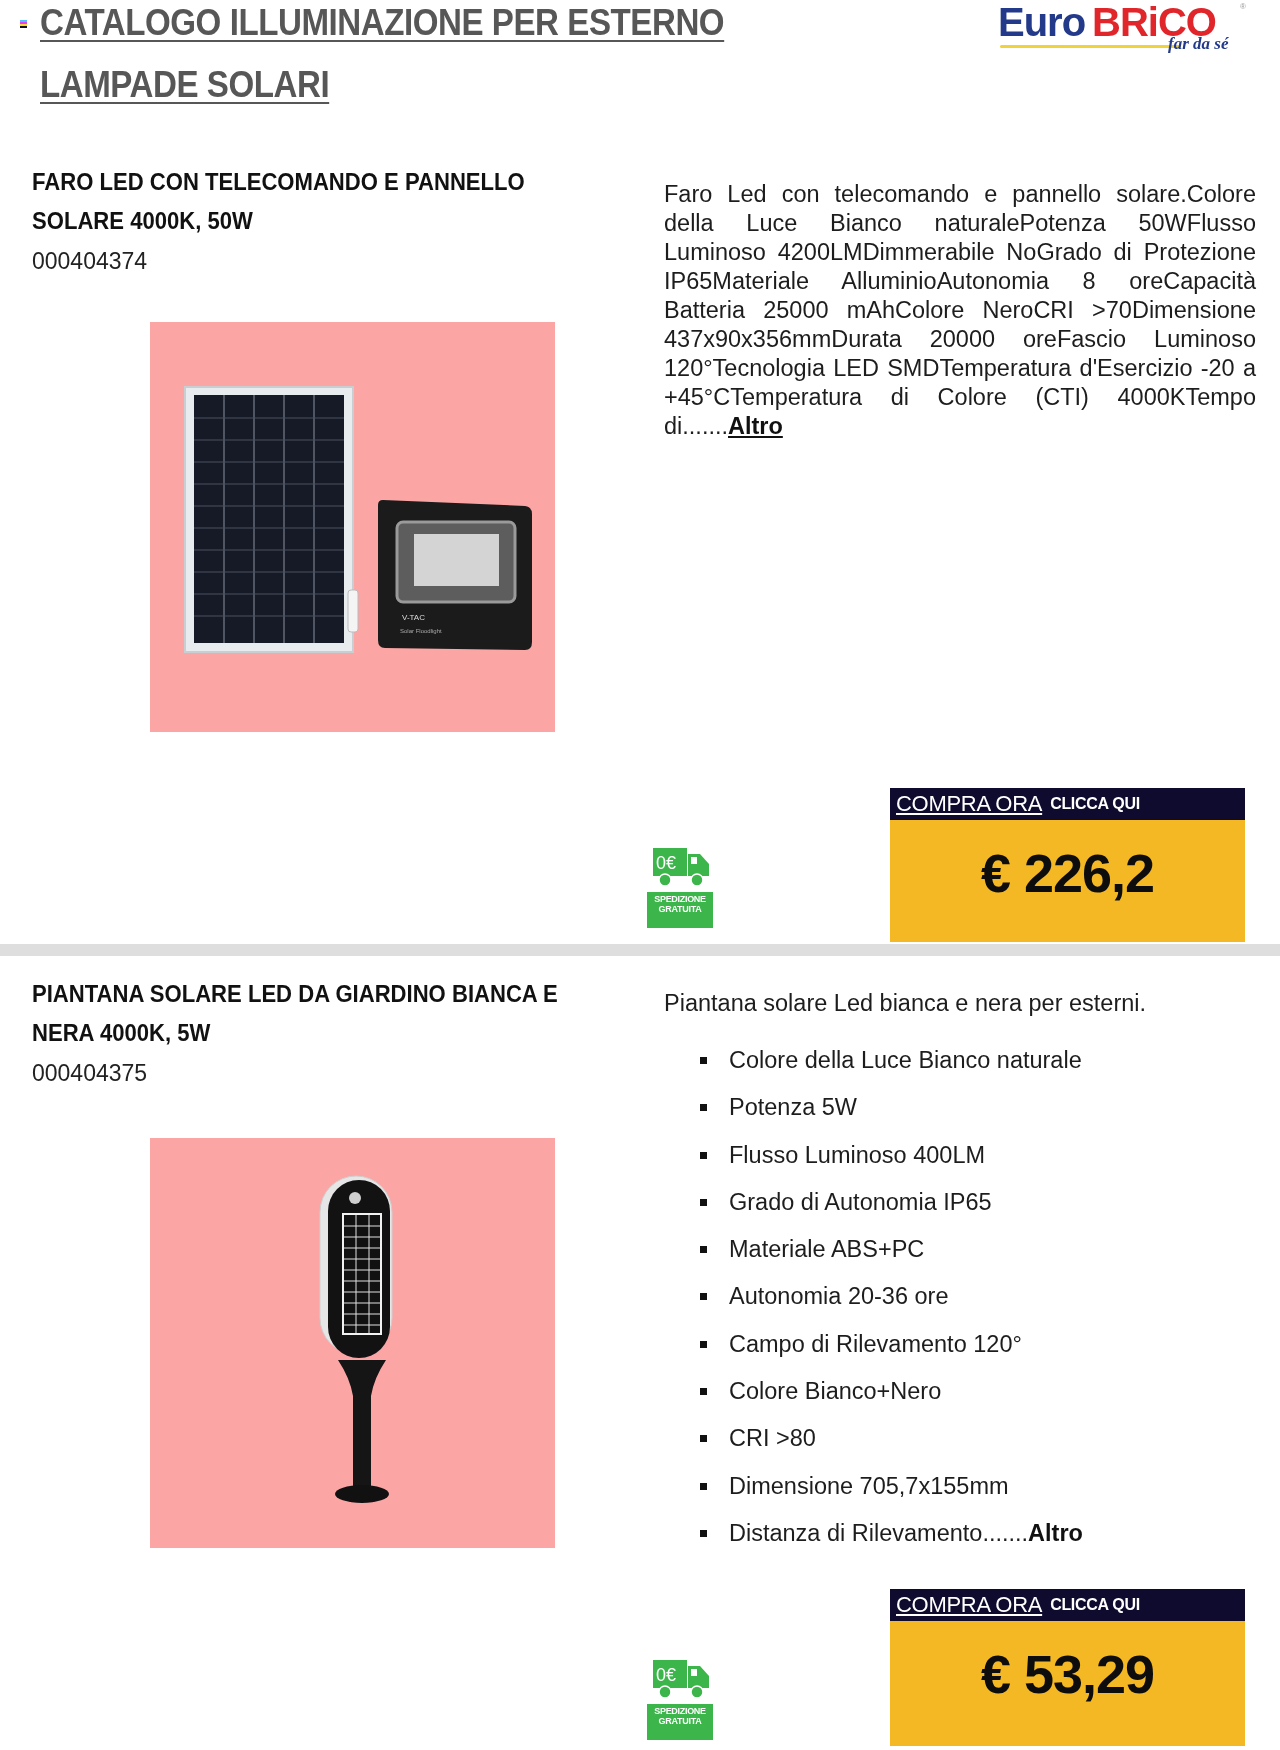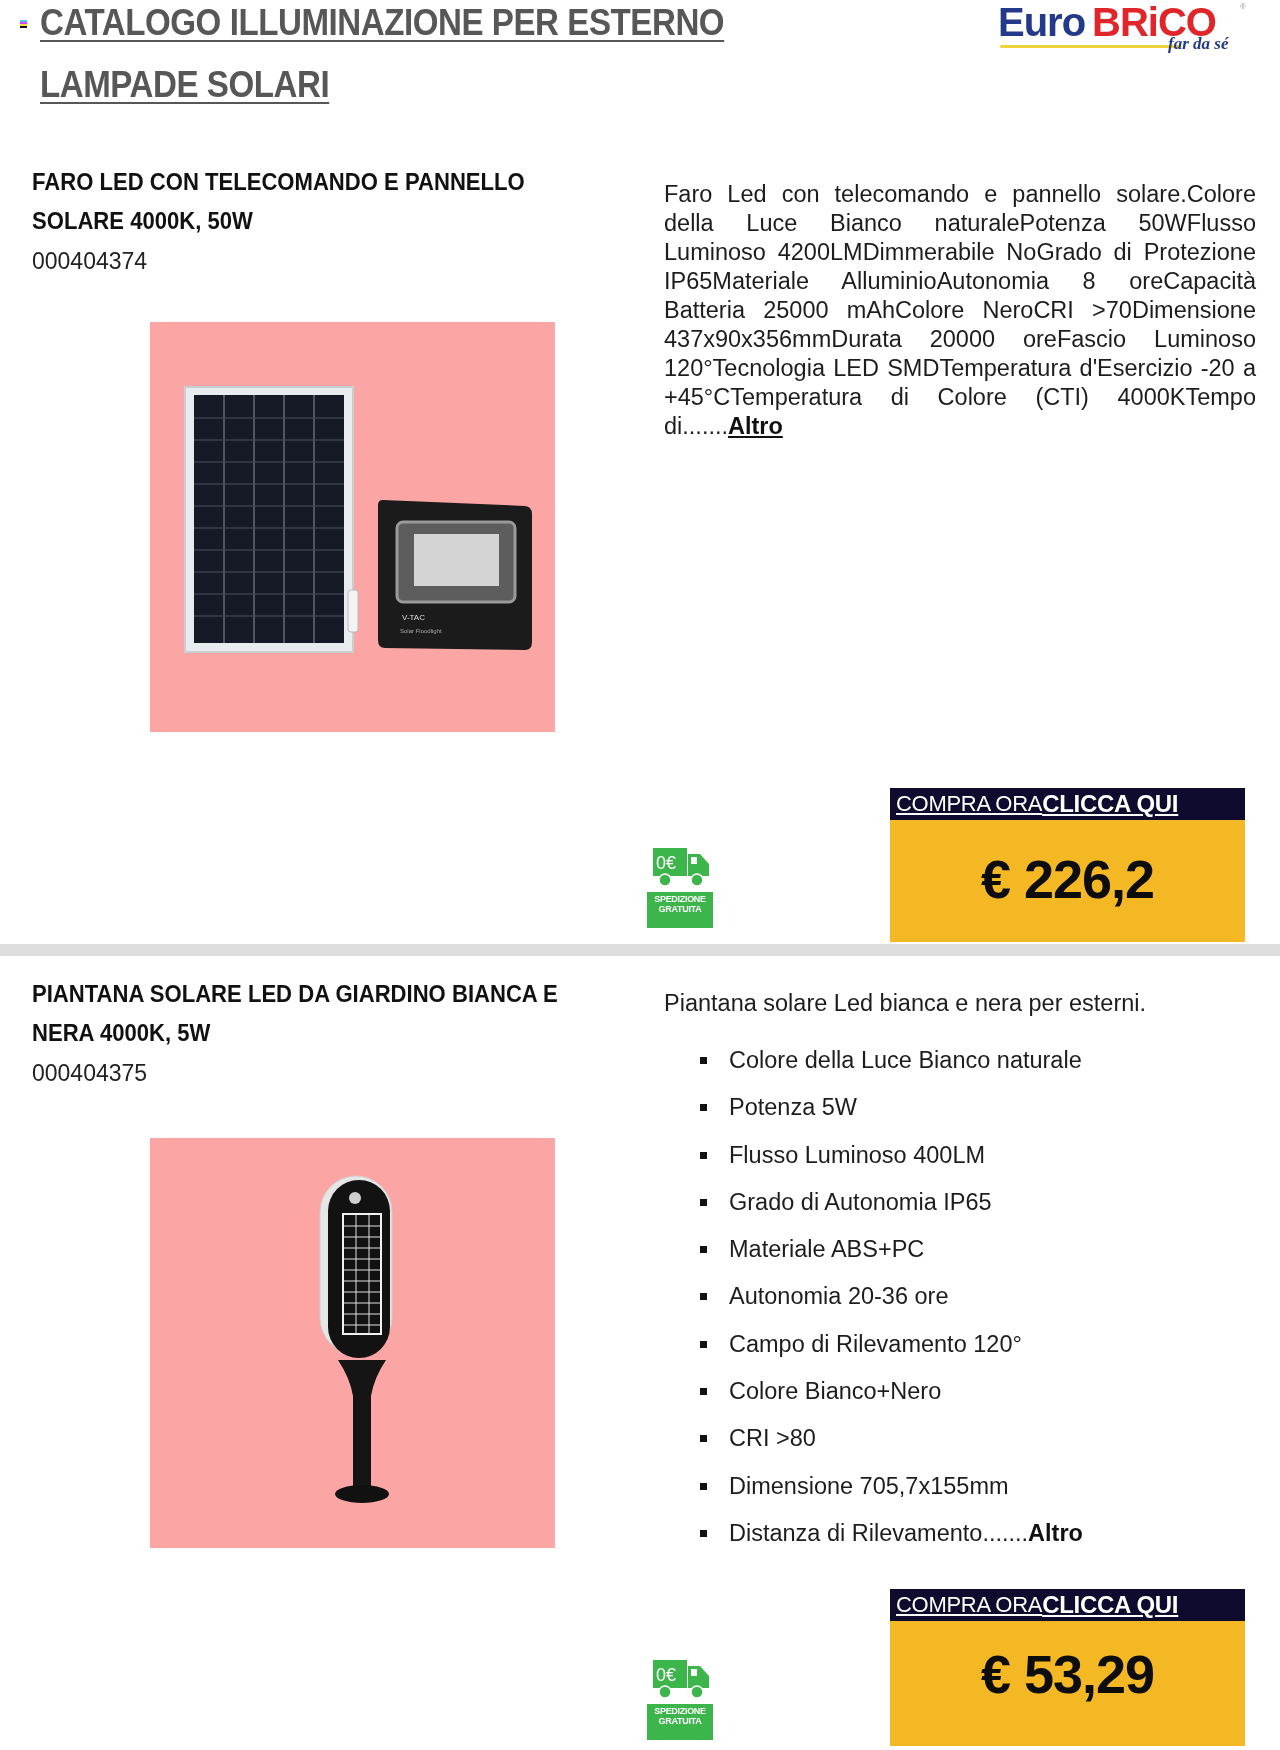--- a/index.html
+++ b/index.html
@@ -48,21 +48,21 @@
   .ship-label {
     position: absolute; left: 0; top: 44px; width: 66px; height: 36px; background: #3cb64a; color: #fff;
     font-family: "Liberation Sans Narrow", "Liberation Sans", sans-serif; font-weight: bold;
     font-size: 9px; line-height: 10px; text-align: center; padding-top: 2px; letter-spacing: -0.3px;
   }
 
   
   .buy-box { position: absolute; left: 890px; width: 355px; }
   .buy-head { height: 32px; background: #0e0b2e; padding-left: 6px; display: flex; align-items: center; }
   .buy-head .compra { color: #ffffff; font-size: 22px; text-decoration: underline; font-family: "Liberation Sans Narrow", "Liberation Sans", sans-serif; letter-spacing: -0.3px; }
-  .buy-head .clicca { color: #ffffff; font-size: 24px; font-weight: bold; text-decoration: underline; font-family: "Liberation Sans Narrow", "Liberation Sans", sans-serif; letter-spacing: -0.3px; }
+  .buy-head .clicca { color: #ffffff; font-size: 16px; font-weight: bold; margin-left: 8px; font-family: "Liberation Sans Narrow", "Liberation Sans", sans-serif; letter-spacing: -0.3px; }
   .buy-price-area { background: #f4b824; text-align: center; }
   .buy-price { display: inline-block; font-weight: bold; font-size: 54px; color: #0d0d0d; letter-spacing: -1px; font-family: "Liberation Sans Narrow", "Liberation Sans", sans-serif; }
 
   .divider { position: absolute; left: 0; top: 944px; width: 1280px; height: 12px; background: #dedede; }
 </style>
 </head>
 <body>
 
 <div class="page-marker">
   <i style="background:#4fc3f7"></i>
@@ -133,21 +133,21 @@
       <div>SPEDIZIONE</div>
       <div>GRATUITA</div>
     </div>
   </div>
 
   <div class="buy-box" style="top:788px;">
     <div class="buy-head">
       <a class="compra">COMPRA ORA</a>
       <a class="clicca">CLICCA QUI</a>
     </div>
-    <div class="buy-price-area" style="height:122px; padding-top:28px;">
+    <div class="buy-price-area" style="height:122px; padding-top:22px;">
       <span class="buy-price">€ 226,2</span>
     </div>
   </div>
 </section>
 
 <div class="divider"></div>
 
 <section>
   <div class="prod-title" style="top:975px;">PIANTANA SOLARE LED DA GIARDINO BIANCA E NERA 4000K, 5W</div>
   <div class="prod-code" style="top:1060px;">000404375</div>

